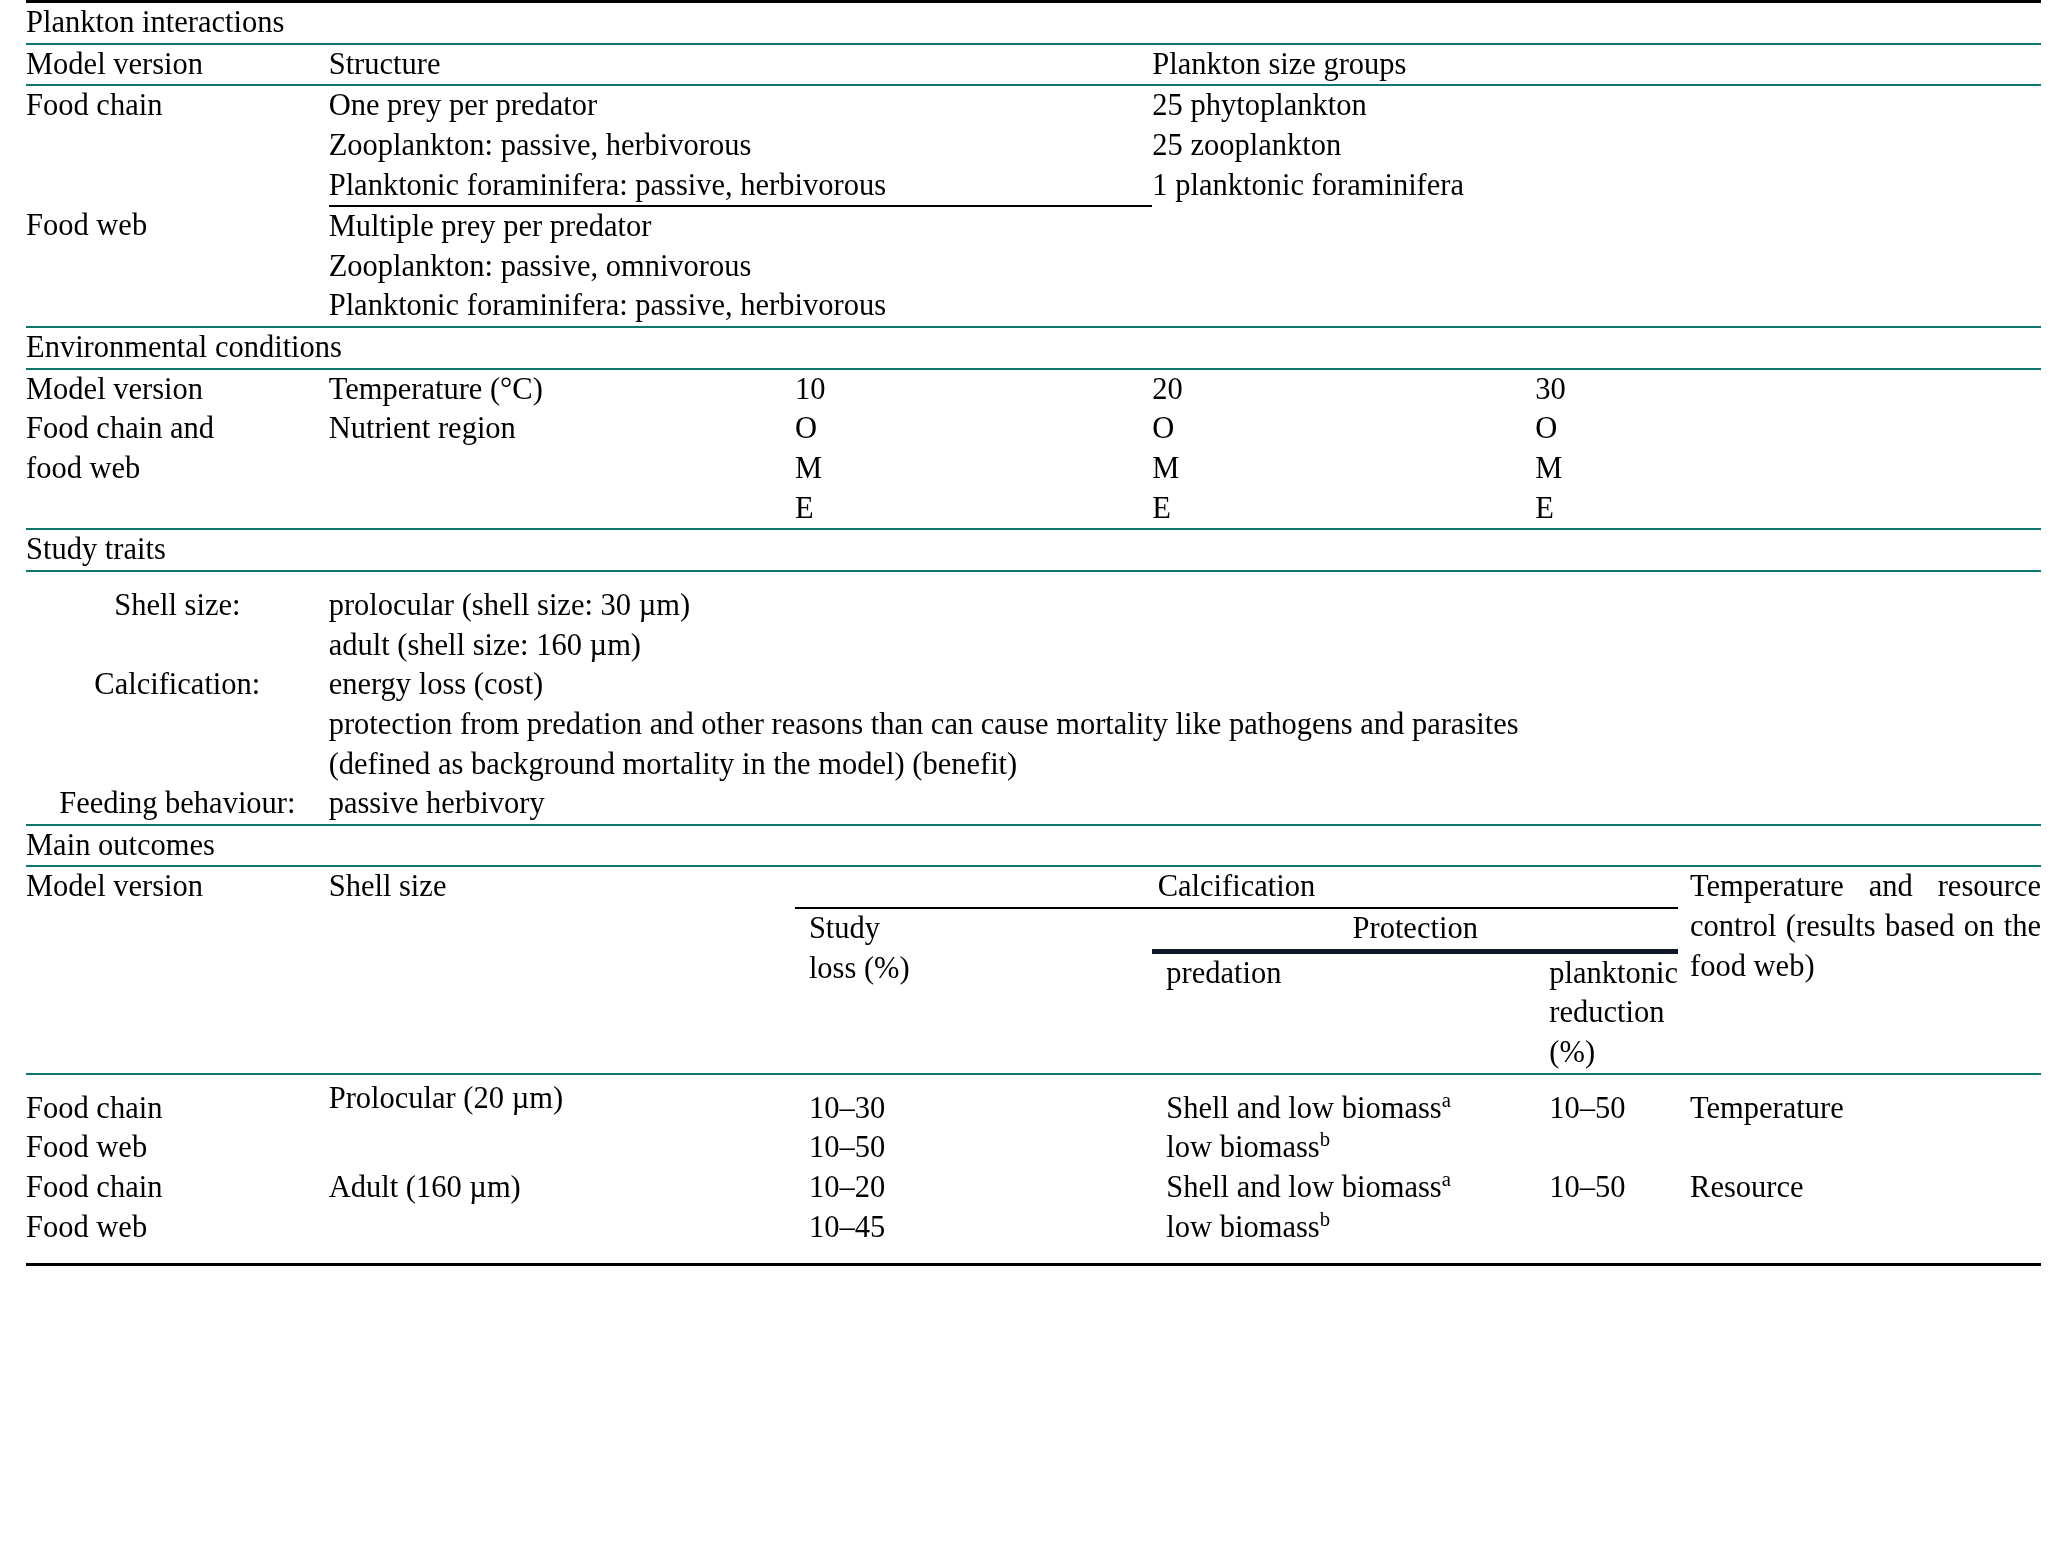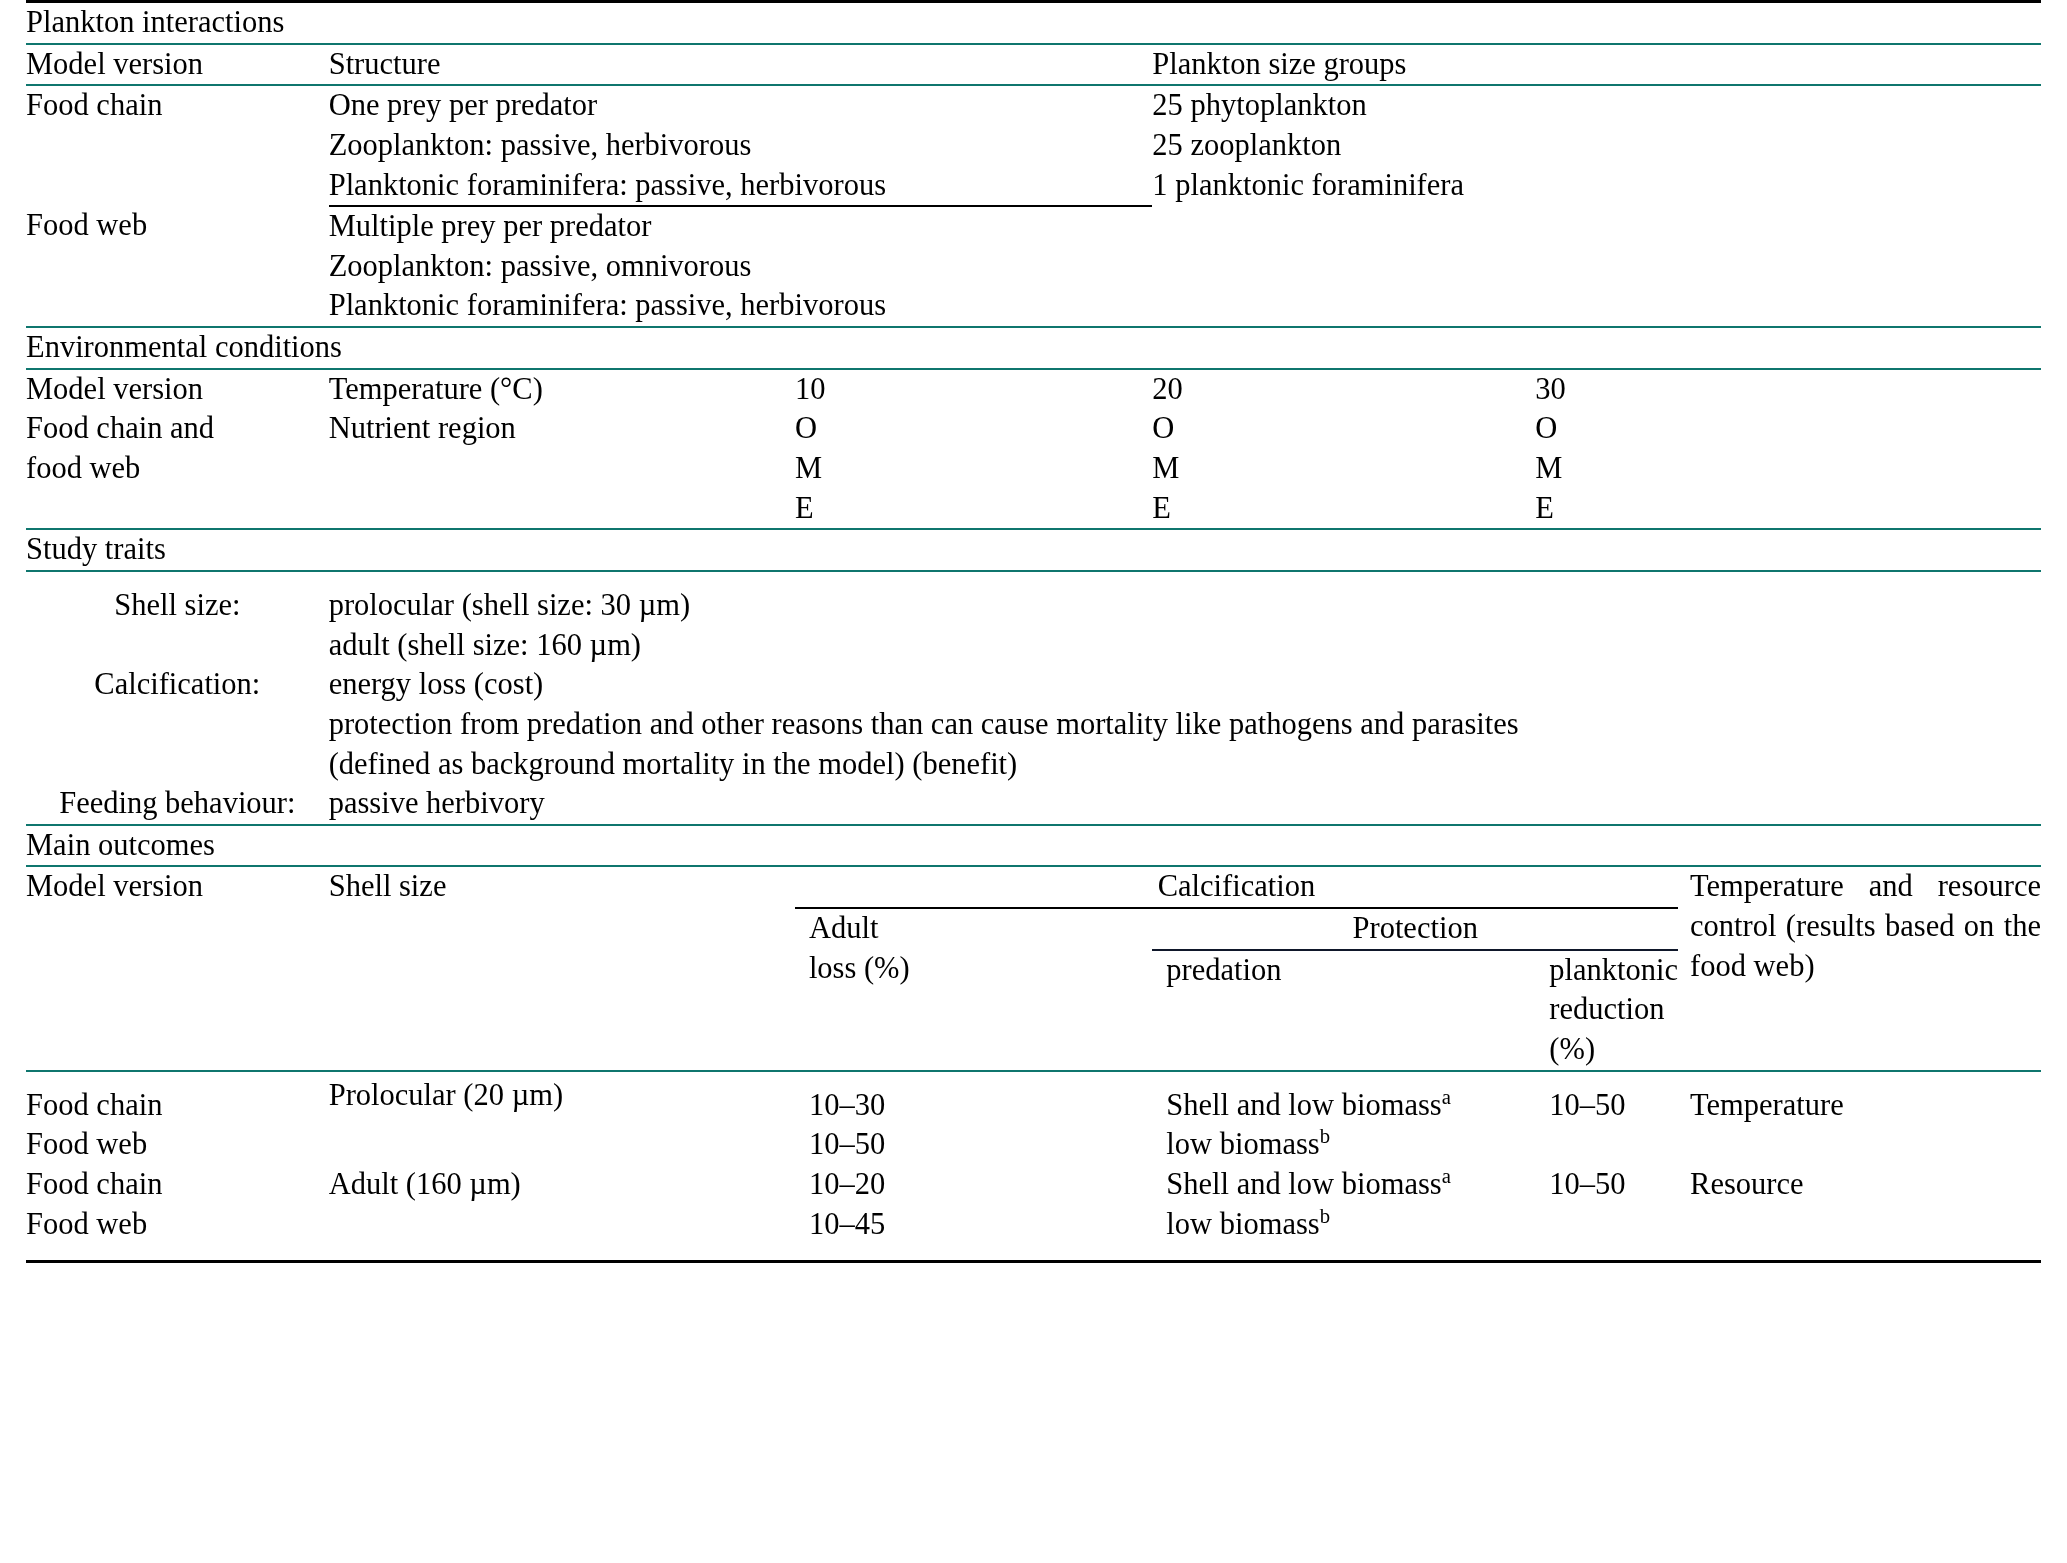--- a/index.html
+++ b/index.html
@@ -162,24 +162,24 @@
 
     <tr class="rule-thin">
       <td class="subhead-pad" rowspan="3" style="width:320px">Model version</td>
       <td class="subhead-pad" rowspan="3" style="width:300px">Shell size</td>
       <td class="subhead-pad ctr" colspan="3" style="border-bottom:2px solid #000;">Calcification</td>
       <td class="subhead-pad just" rowspan="3" style="width:400px; padding-left:12px;">Temperature and resource control (results based on the food web)</td>
     </tr>
 
     <tr>
       <td class="subhead-pad lines" rowspan="2" style="width:195px; padding-left:14px;">
-        <div>Adult</div>
+        <div>Study</div>
         <div>loss (%)</div>
       </td>
-      <td class="subhead-pad ctr" colspan="2" style="border-bottom:2px solid #0f172a;">Protection</td>
+      <td class="subhead-pad ctr" colspan="2" style="border-bottom:5px solid #0f172a;">Protection</td>
     </tr>
 
     <tr>
       <td class="subhead-pad" style="width:390px; padding-left:14px;">predation</td>
       <td class="subhead-pad" style="padding-left:14px;">planktonic reduction (%)</td>
     </tr>
 
     <tr class="rule-thin">
       <td class="cellpad-tight" style="padding-top:14px;">Food chain</td>
       <td class="cellpad-tight" style="padding-top:4px;">Prolocular (20 µm)</td>

